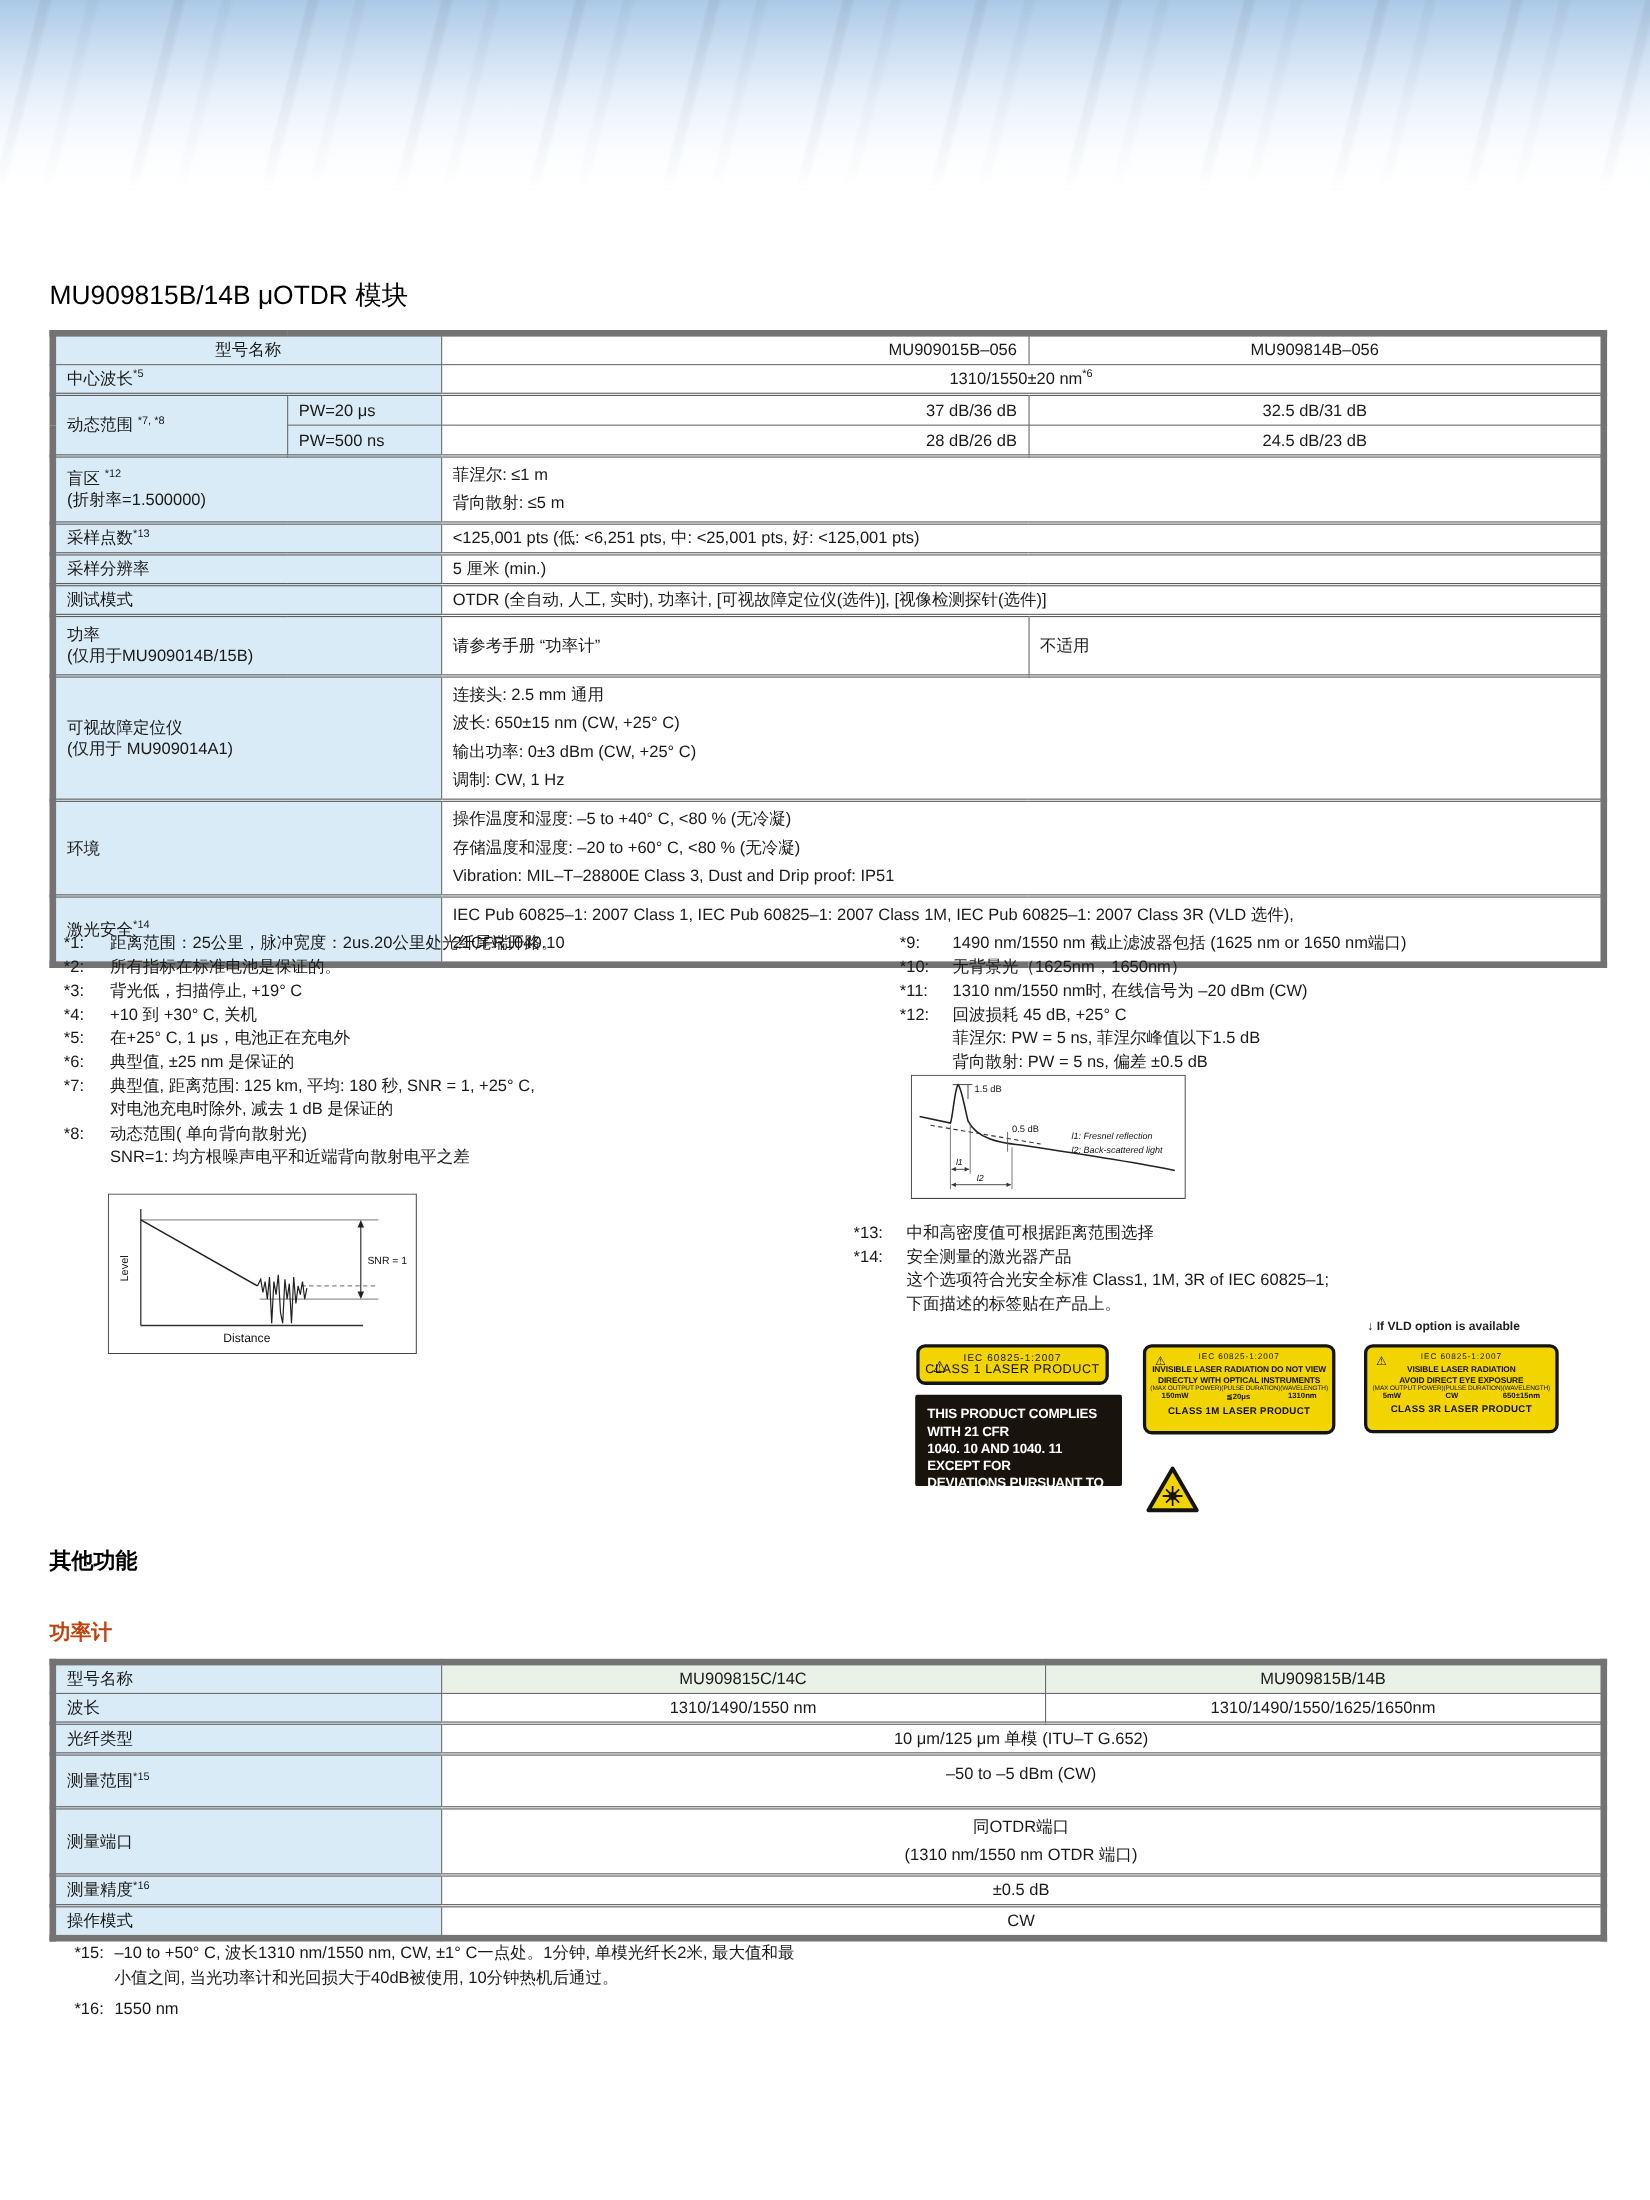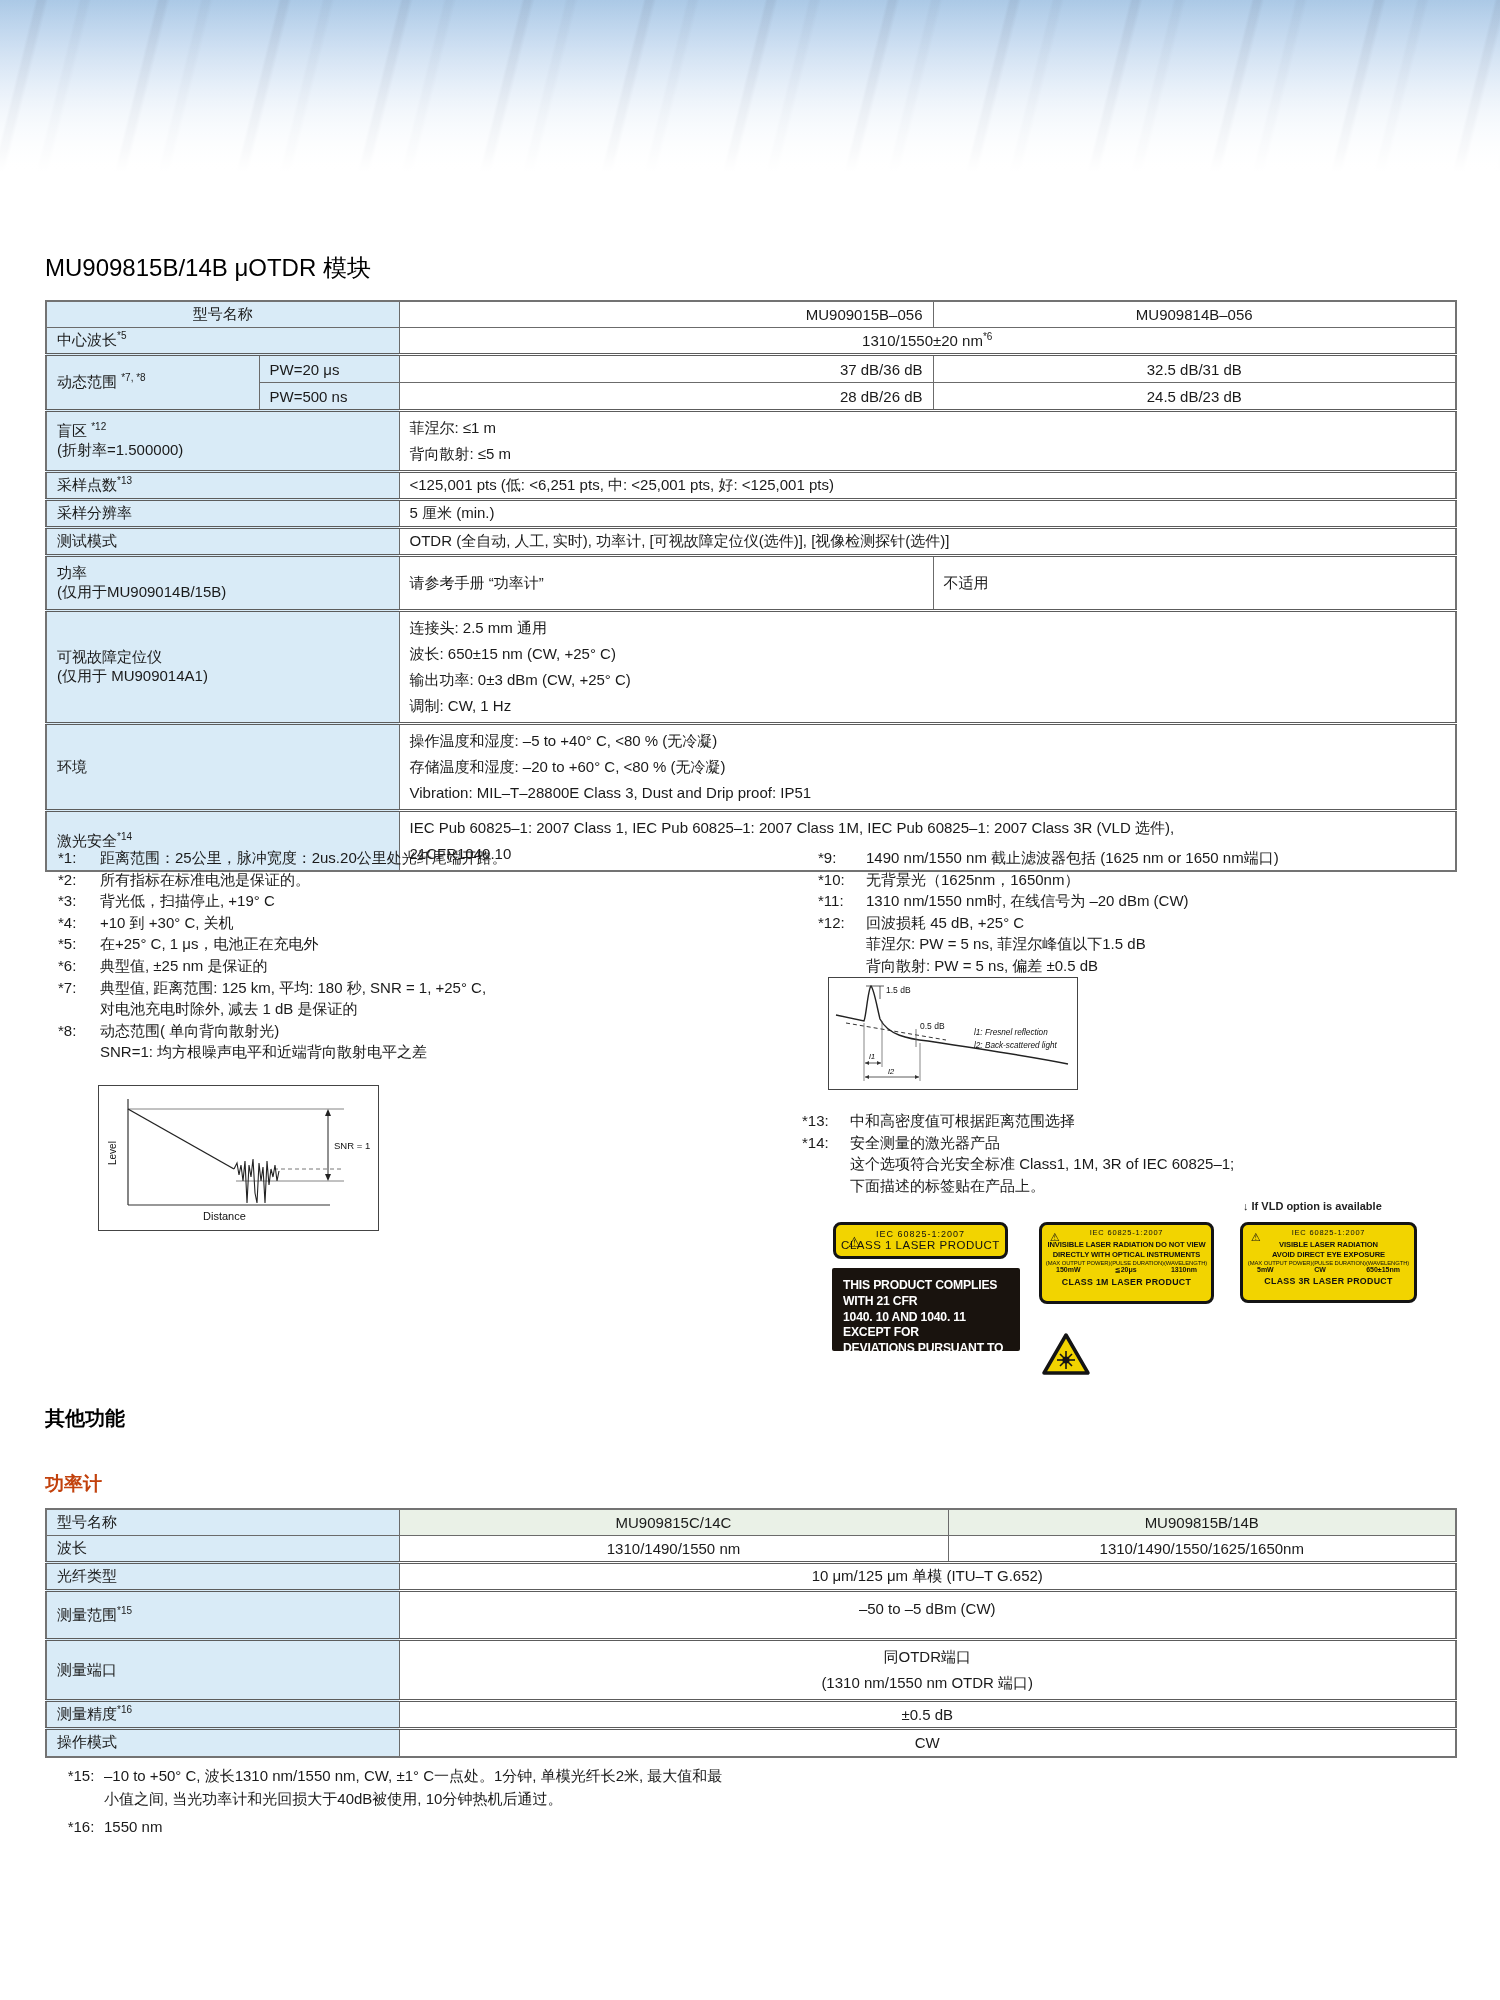--- a/index.html
+++ b/index.html
@@ -28,21 +28,21 @@
     background: linear-gradient(180deg, rgba(255,255,255,0) 0%, rgba(255,255,255,0.75) 88%, #fff 100%);
   }
   
   .page-title { position: absolute; left: 45px; top: 252px; font-size: 24px; font-weight: normal; color: #000; }
   .sec-title  { position: absolute; left: 45px; top: 1405px; font-size: 20px; font-weight: bold; color: #000; }
   .sub-title  { position: absolute; left: 45px; top: 1471px; font-size: 19px; font-weight: bold; color: #c2410c; }
   
   table.spec {
     position: absolute; left: 45px; width: 1410px;
     border-collapse: collapse; table-layout: fixed;
-    border: 2px solid #737373; font-size: 15px;
+    border: 6px solid #737373; font-size: 15px;
   }
   table.spec td { border: 1px solid #6b6b6b; padding: 3px 10px; vertical-align: middle; }
   table.spec tr.d > td { border-top: 3px double #5c5c5c; }
   td.lbl { background: #d9ebf7; }
   td.grn { background: #eaf1e7; }
   td.c   { text-align: center; }
   td.c2  { text-align: right; padding-right: 280px; }
   td.pre { white-space: pre-line; line-height: 26px; }
   td.vtxt { padding-left: 12px; }
   sup { font-size: 10px; vertical-align: super; line-height: 0; }
@@ -247,21 +247,21 @@
   <line x1="37" y1="86" x2="53" y2="86" stroke="#333" stroke-width="0.8"></line>
   <polygon points="37,86 41,84 41,88" fill="#333"></polygon>
     <polygon points="53,86 49,84 49,88" fill="#333"></polygon>
   <text x="41" y="82" font-size="8" font-style="italic" fill="#111">l1</text>
   <line x1="37" y1="100" x2="91" y2="100" stroke="#333" stroke-width="0.8"></line>
   <polygon points="37,100 41,98 41,102" fill="#333"></polygon>
     <polygon points="91,100 87,98 87,102" fill="#333"></polygon>
   <text x="60" y="97" font-size="8" font-style="italic" fill="#111">l2</text>
 </svg>
 
-<div class="notes rcol" style="left:802px; top:1110px; width:660px;">
+<div class="notes rcol" style="left:776px; top:1110px; width:660px;">
   <div class="note">
       <span class="no">*13:</span>
       <span>中和高密度值可根据距离范围选择</span>
     </div>
   <div class="note">
       <span class="no">*14:</span>
       <span>安全测量的激光器产品</span>
     </div>
   <div class="note">
       <span class="no"></span>

